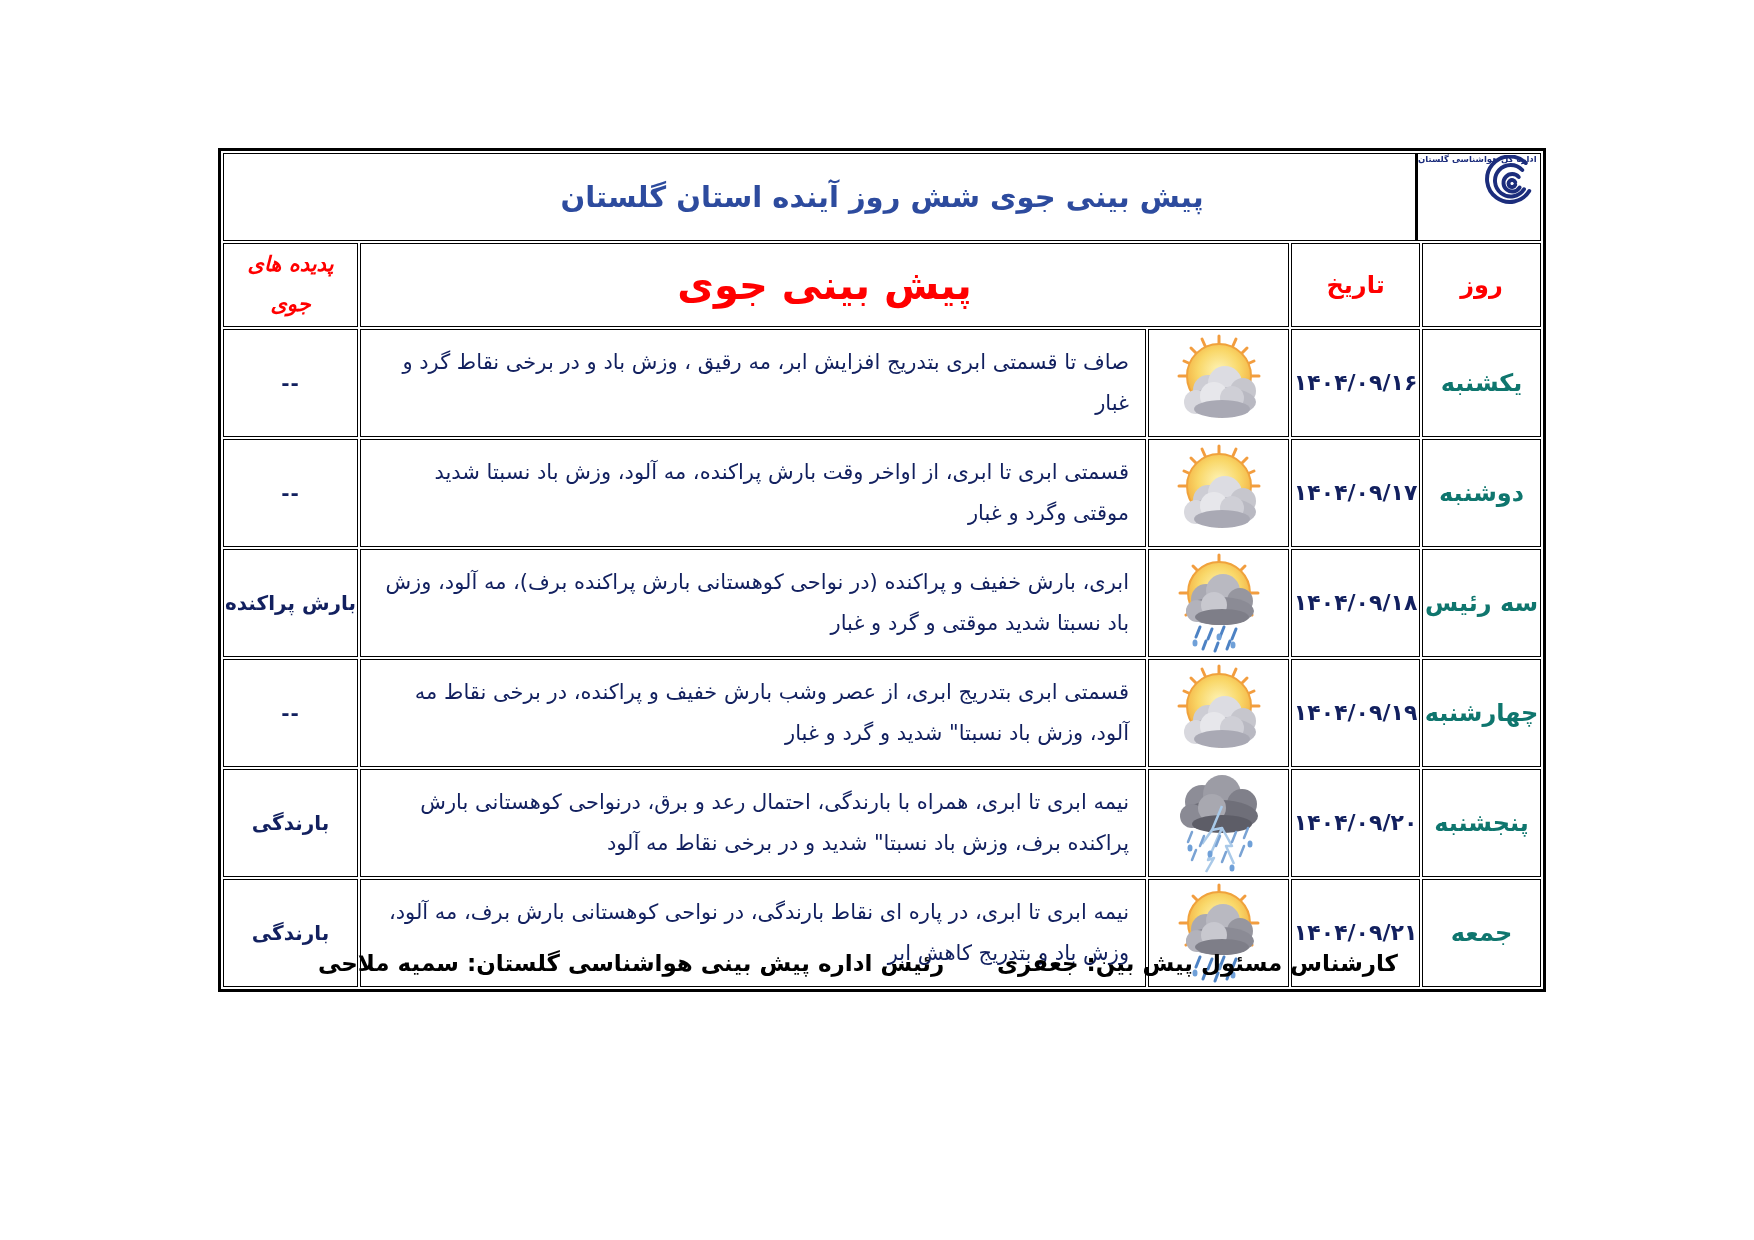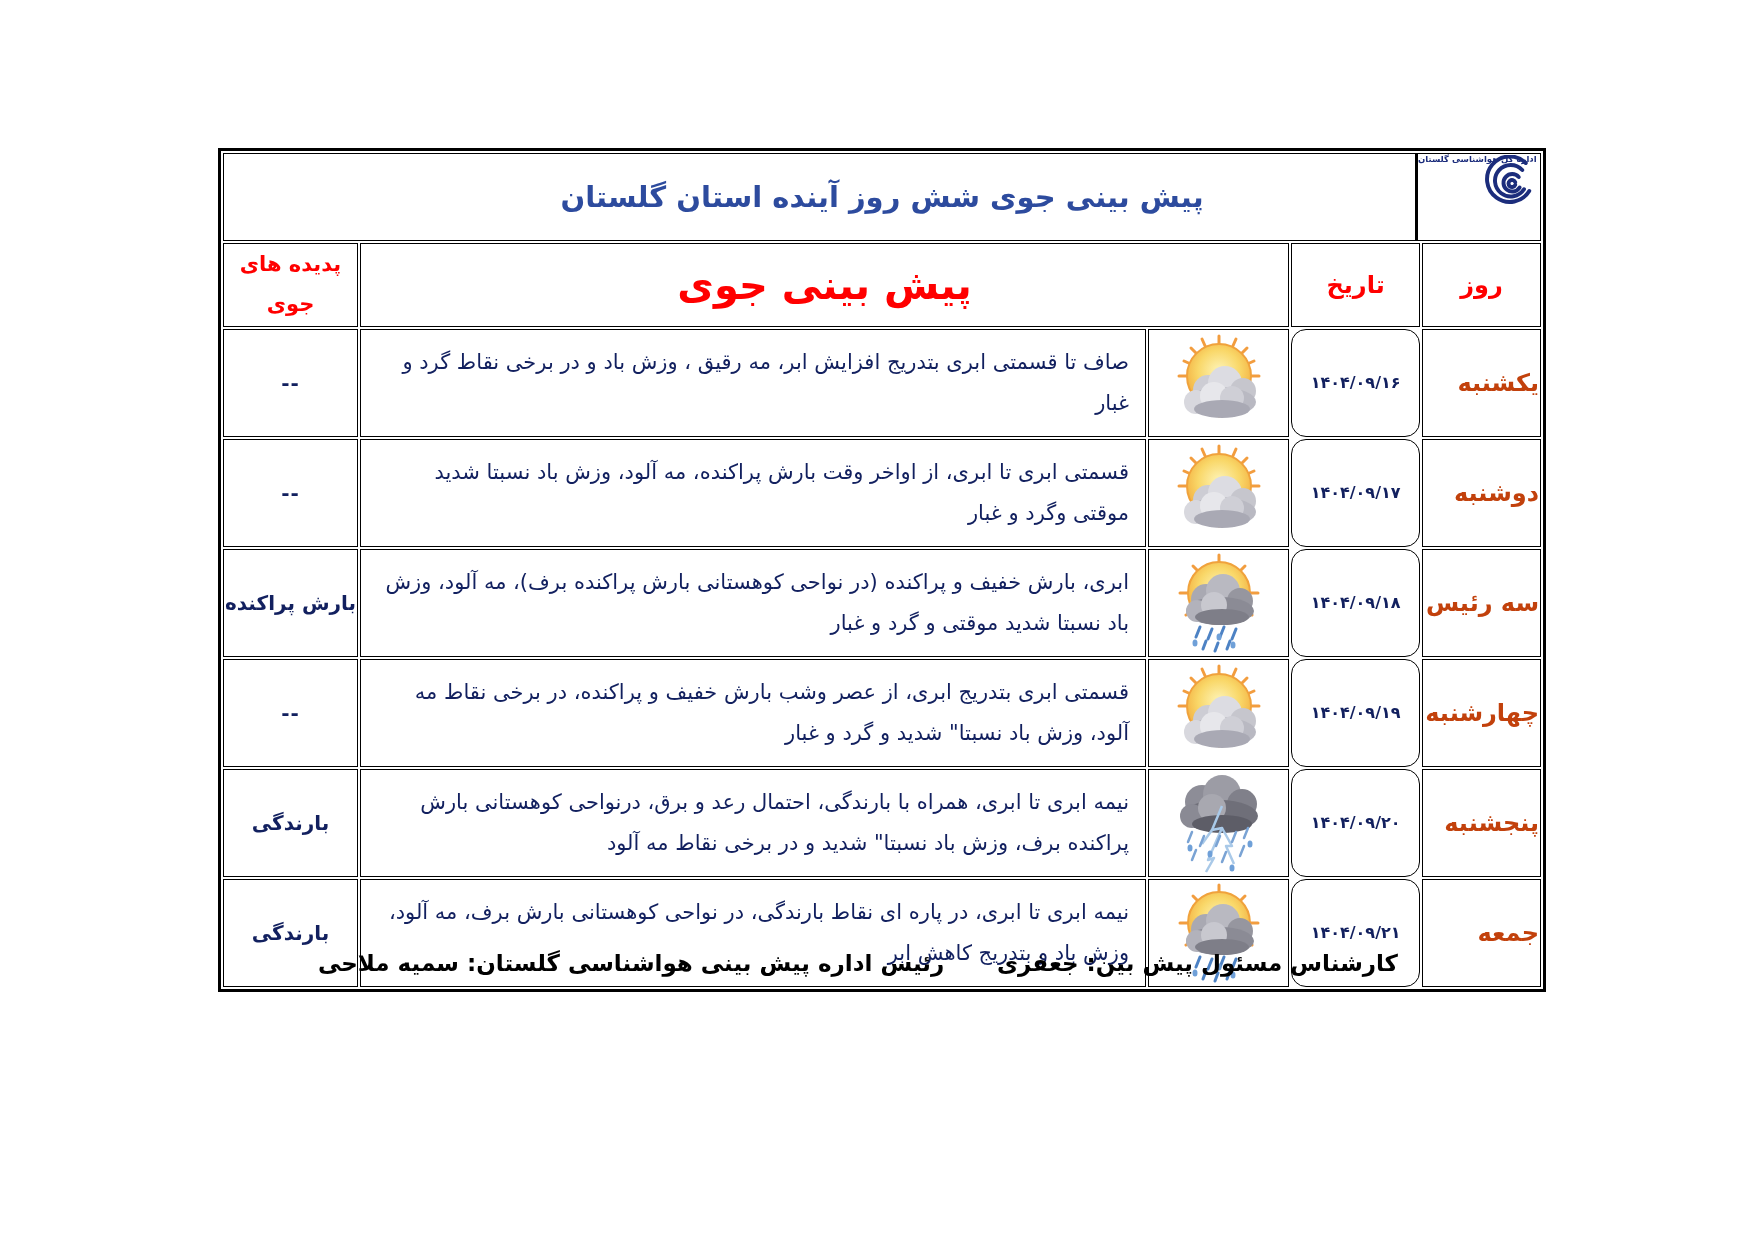--- a/index.html
+++ b/index.html
@@ -32,27 +32,27 @@
   .logo-org .en { font-size:4.6px; letter-spacing:0.2px; }
   .logo-spiral { position:absolute; right:2px; top:1px; }
   .logo-office {
     text-align:center; font-size:8.5px; color:#1c2d7c; font-weight:bold;
     padding-bottom:3px; white-space:nowrap;
   }
   .hdr { text-align:center; color:#ff0000; font-weight:bold; }
   .hdr-row td { height:72px; }
   .hdr-day, .hdr-date { font-size:24px; }
   .hdr-forecast { font-size:40px; letter-spacing:1px; }
-  .hdr-phen { font-size:21px; line-height:1.9; }
+  .hdr-phen { font-size:21px; line-height:1.9;font-style:italic; }
   .data-row td { height:102px; }
   .cell-day {
-    color:#c2410c; font-size:24px; font-weight:bold; white-space:nowrap;
+    text-align:center; color:#0f766e; font-size:24px; font-weight:bold; white-space:nowrap;
   }
   .cell-date {
-    text-align:center; color:#12205f; font-size:16px; font-weight:bold; white-space:nowrap;border-radius:15px;
+    text-align:center; color:#12205f; font-size:22px; font-weight:bold; white-space:nowrap;
   }
   .cell-icon { text-align:center; padding:0; }
   .cell-icon svg { display:block; margin:0 auto; }
   .cell-forecast {
     padding:2px 16px; color:#12205f; font-size:21px; font-weight:normal;
     line-height:1.95; text-align:right;margin-top:16px;
   }
   .cell-phen {
     text-align:center; color:#12205f; font-size:20px; font-weight:bold; white-space:nowrap;
     letter-spacing:1px;

